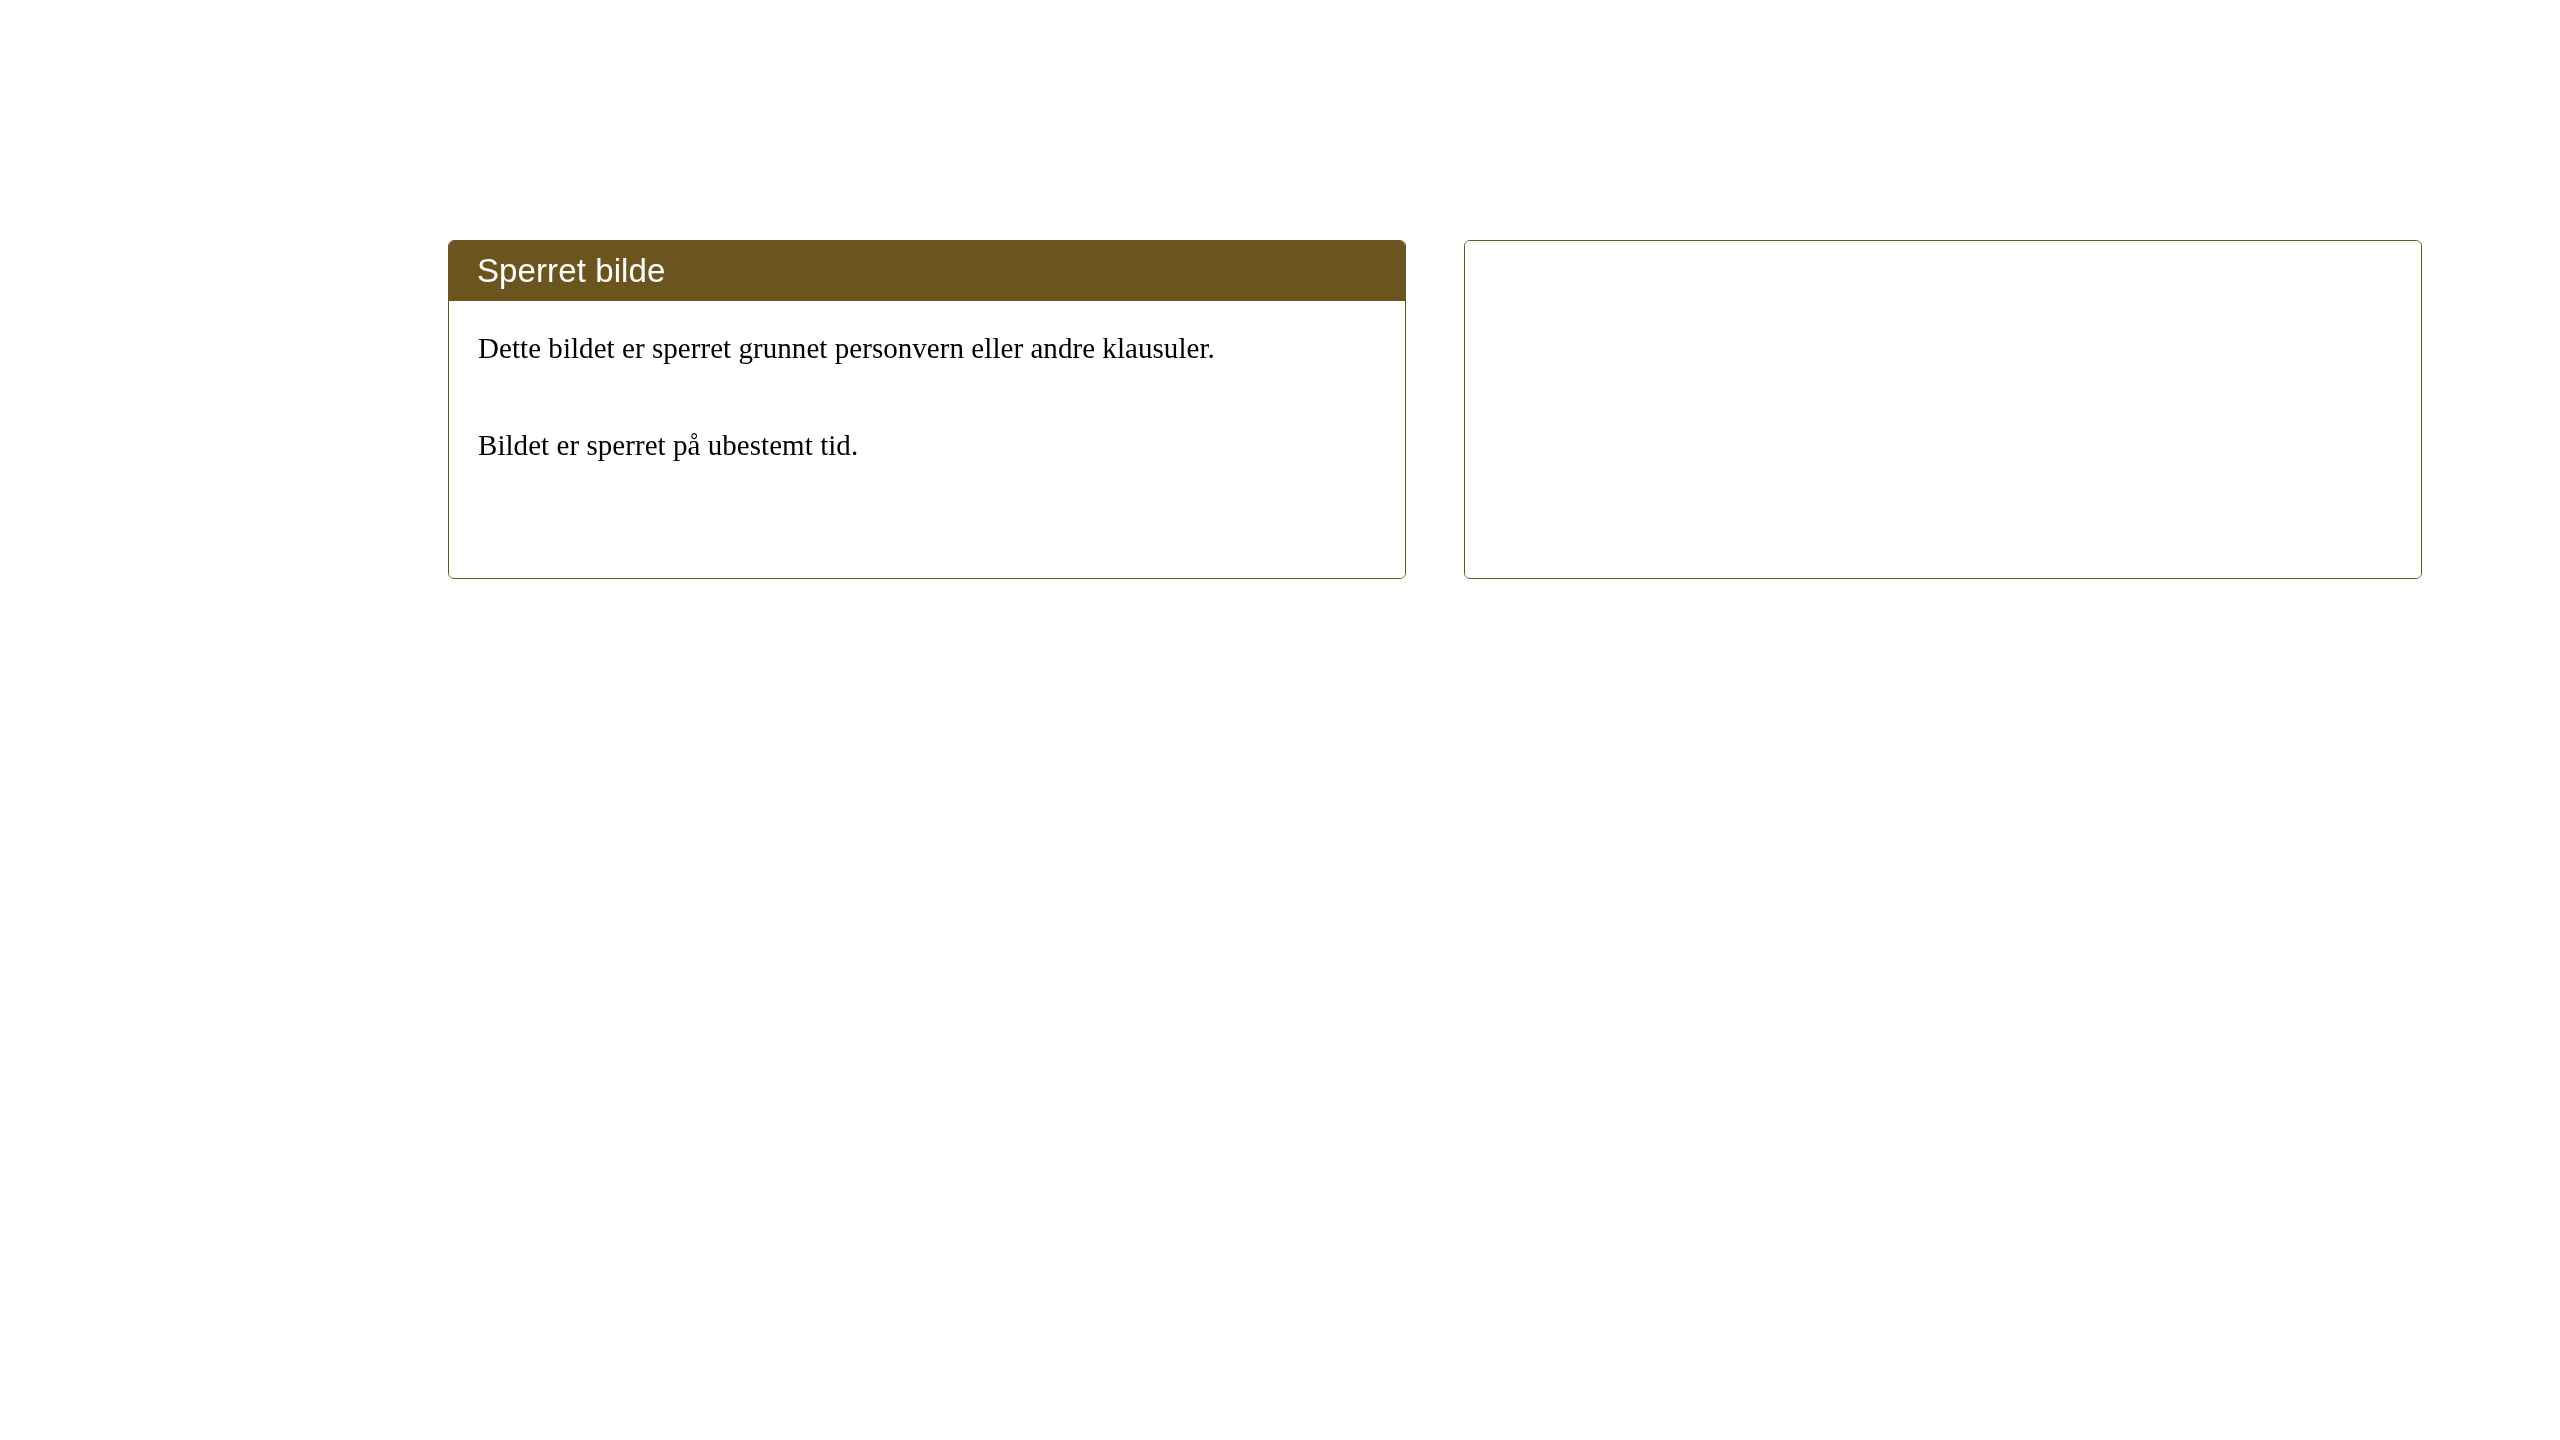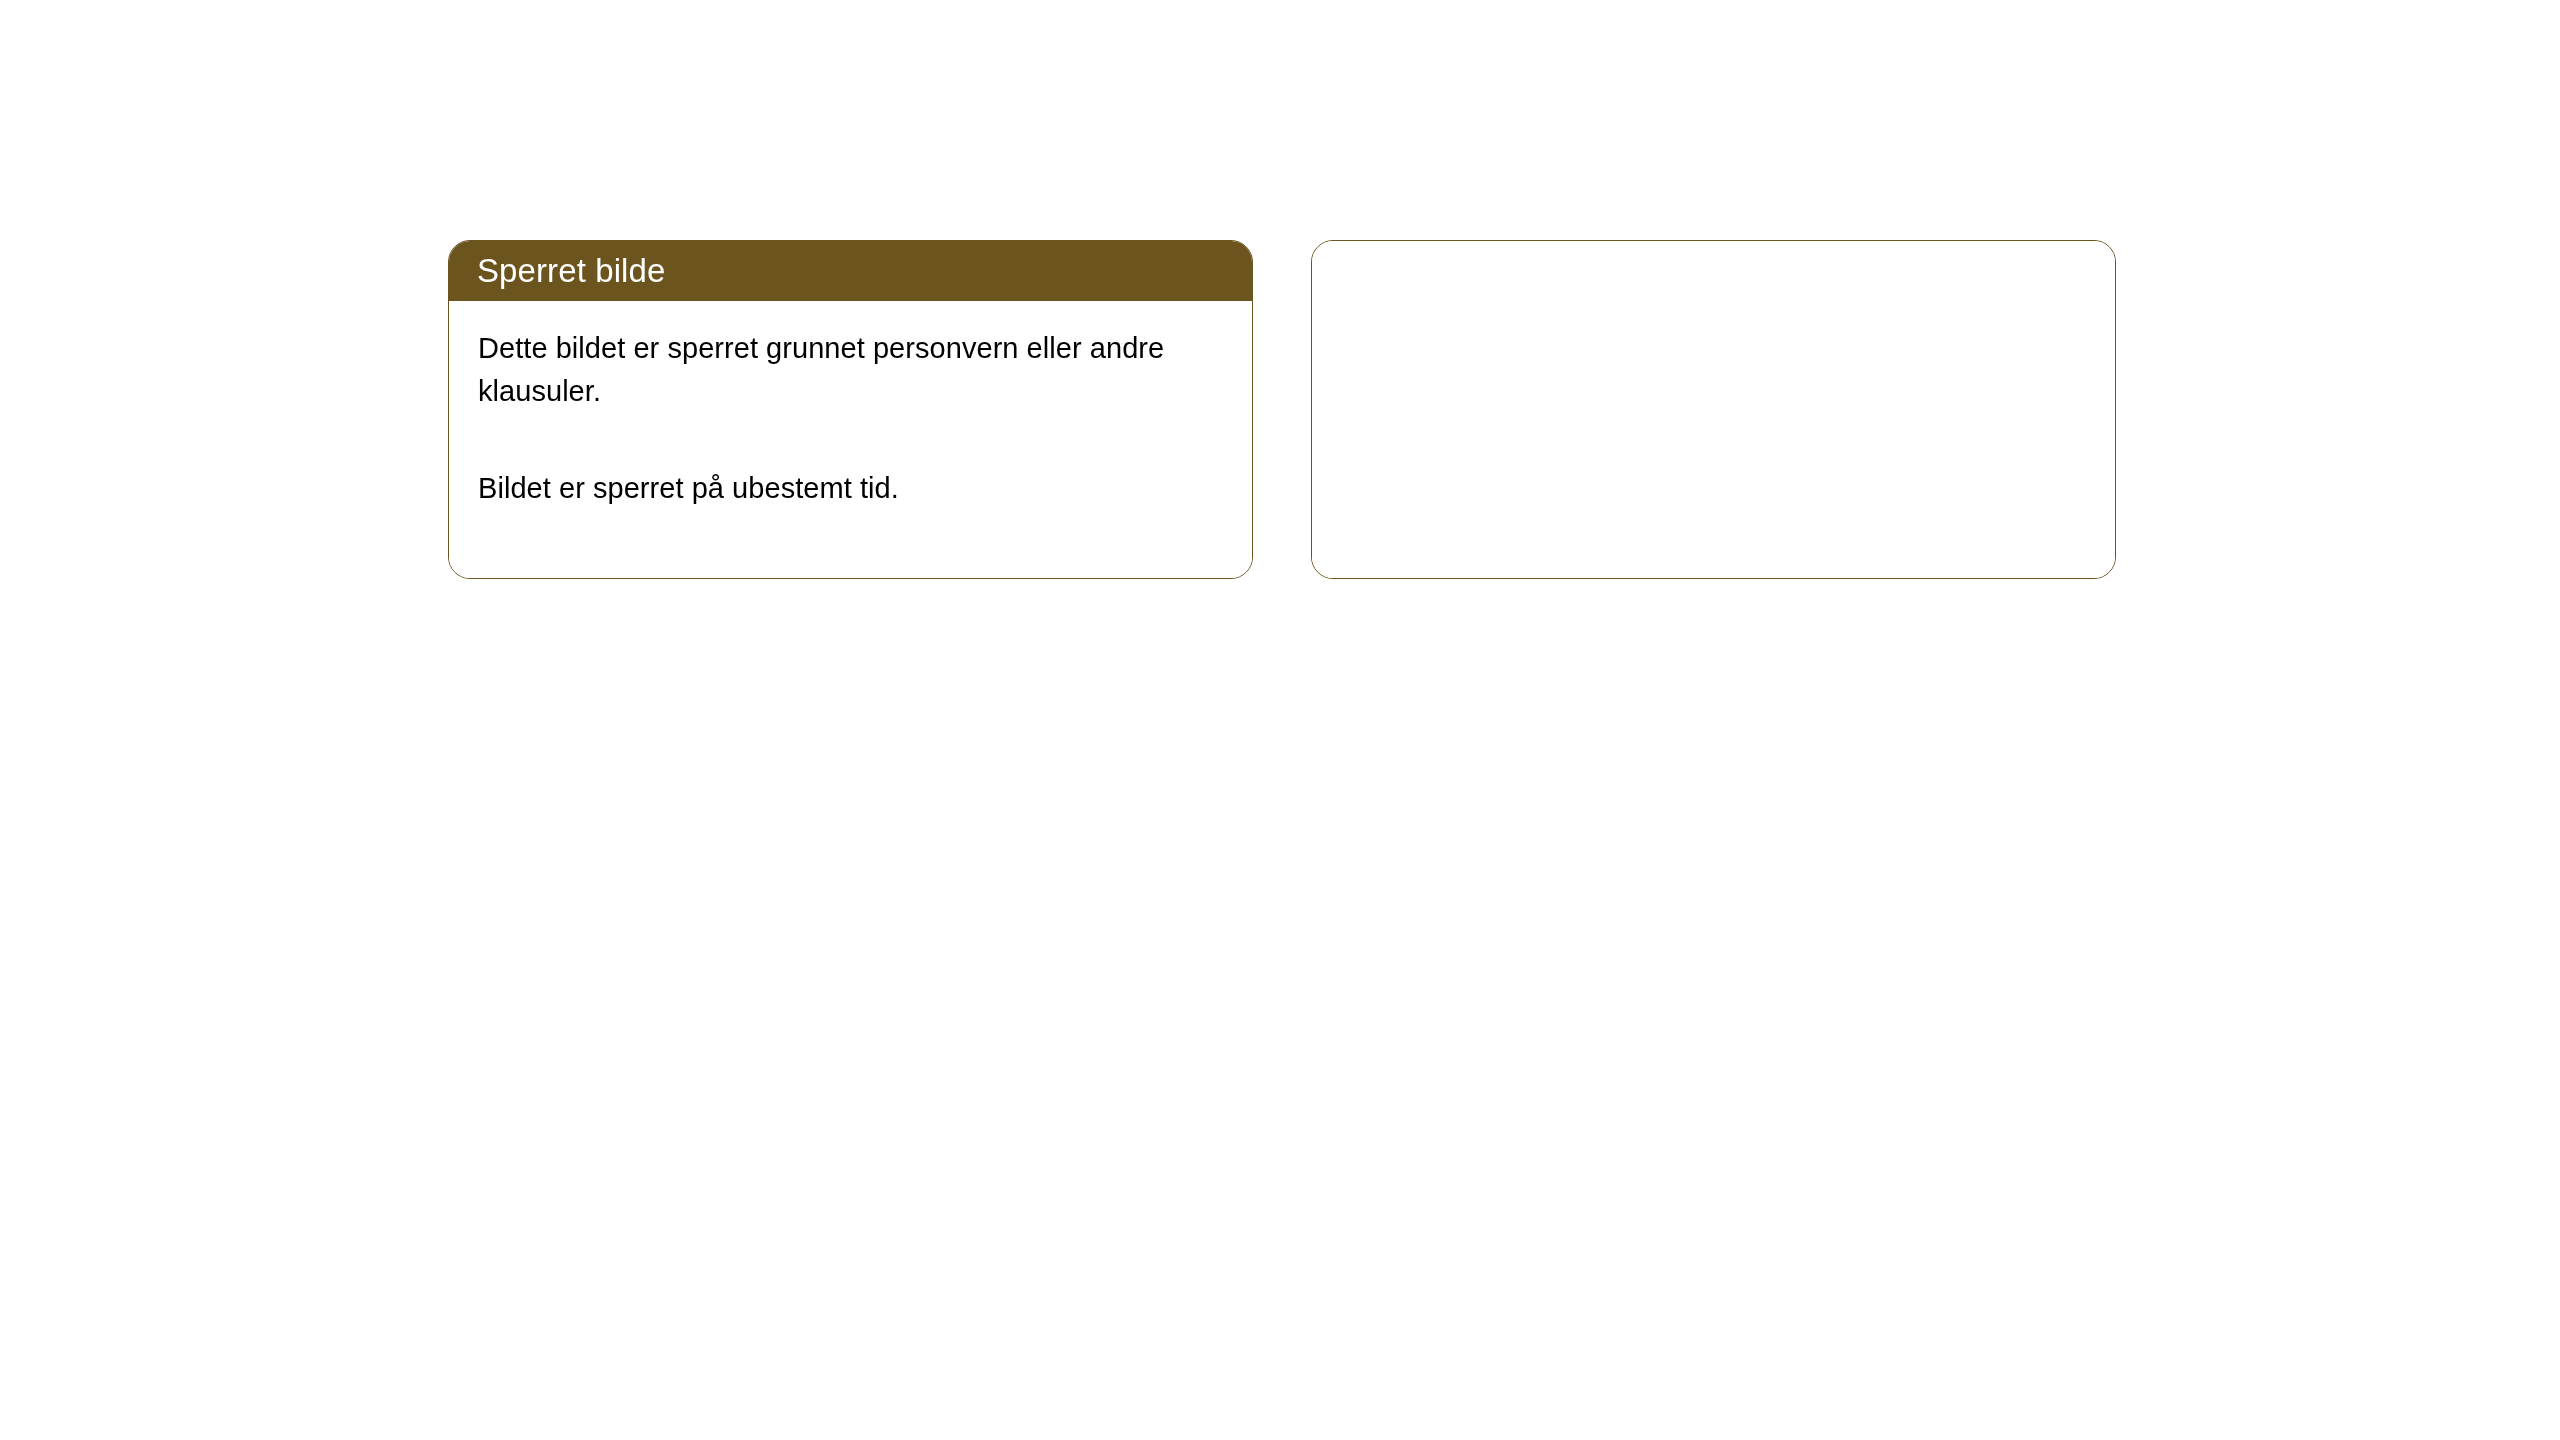--- a/index.html
+++ b/index.html
@@ -21,25 +21,25 @@
     left: 448px;
     top: 240px;
     display: flex;
     flex-direction: row;
     align-items: flex-start;
     gap: 58px;
   }
 
   .notice-card {
     box-sizing: border-box;
-    width: 805px;
+    width: 958px;
     height: 339px;
     background: #ffffff;
     border: 1.5px solid #6B541D;
-    border-radius: 22px;
+    border-radius: 6px;
     overflow: hidden;
     display: flex;
     flex-direction: column;
   }
 
   .card-header {
     box-sizing: border-box;
     background: #6B541D;
     height: 60px;
     flex: 0 0 60px;
@@ -64,20 +64,21 @@
     background: #ffffff;
   }
 
   .card-paragraph {
     color: #000000;
     font-size: 29px;
     line-height: 43px;
     font-weight: 400;
     margin: 0;
     letter-spacing: 0.05px;
+    font-family: Liberation Serif, serif;
   }
 
   .card-paragraph + .card-paragraph {
     margin-top: 54px;
   }
 </style>
 </head>
 <body>
 
 <div class="cards-area">

